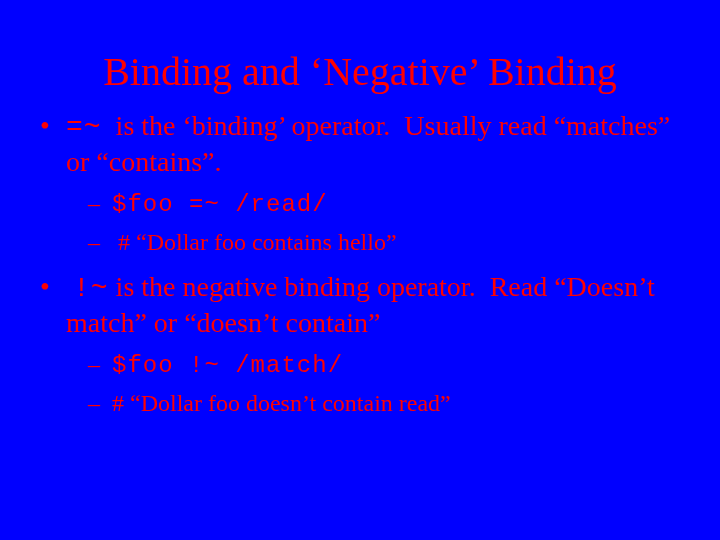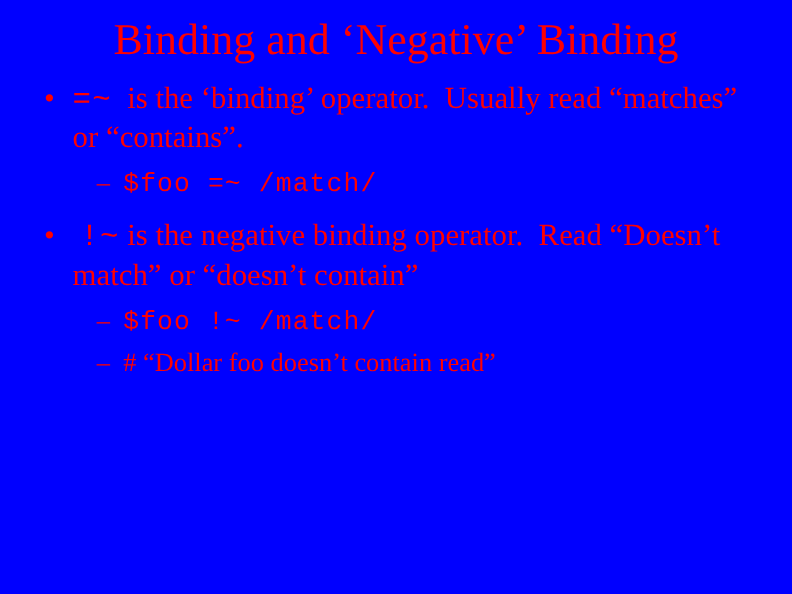--- a/index.html
+++ b/index.html
@@ -12,20 +12,21 @@
   body {
     background: #0000ff;
     color: #ff0000;
     font-family: "Times New Roman", Times, serif;
   }
   .slide {
     box-sizing: border-box;
     width: 720px;
     height: 392px;
     padding: 12px 36px 0 36px;
+    margin-top: 36px;
   }
   .title {
     font-size: 40px;
     text-align: center;
     margin: 0 0 14px 0;
     font-weight: normal;
   }
   ul.top {
     list-style: none;
     margin: 0;
@@ -75,21 +76,22 @@
 </style>
 </head>
 <body>
 
 <div class="slide">
   <h1 class="title">Binding and ‘Negative’ Binding</h1>
   <ul class="top">
     <li>
       <span><span class="mono">=~</span>&nbsp; is the ‘binding’ operator.&nbsp; Usually read “matches” or “contains”.</span>
       <ul class="sub">
-        <li><span><span class="mono">$foo =~ /match/</span></span></li>
+        <li><span><span class="mono">$foo =~ /read/</span></span></li>
+        <li><span>&nbsp;# “Dollar foo contains hello”</span></li>
       </ul>
     </li>
     <li>
       <span>&nbsp;<span class="mono">!~</span> is the negative binding operator.&nbsp; Read “Doesn’t match” or “doesn’t contain”</span>
       <ul class="sub">
         <li><span><span class="mono">$foo !~ /match/</span></span></li>
         <li><span># “Dollar foo doesn’t contain read”</span></li>
       </ul>
     </li>
   </ul>

